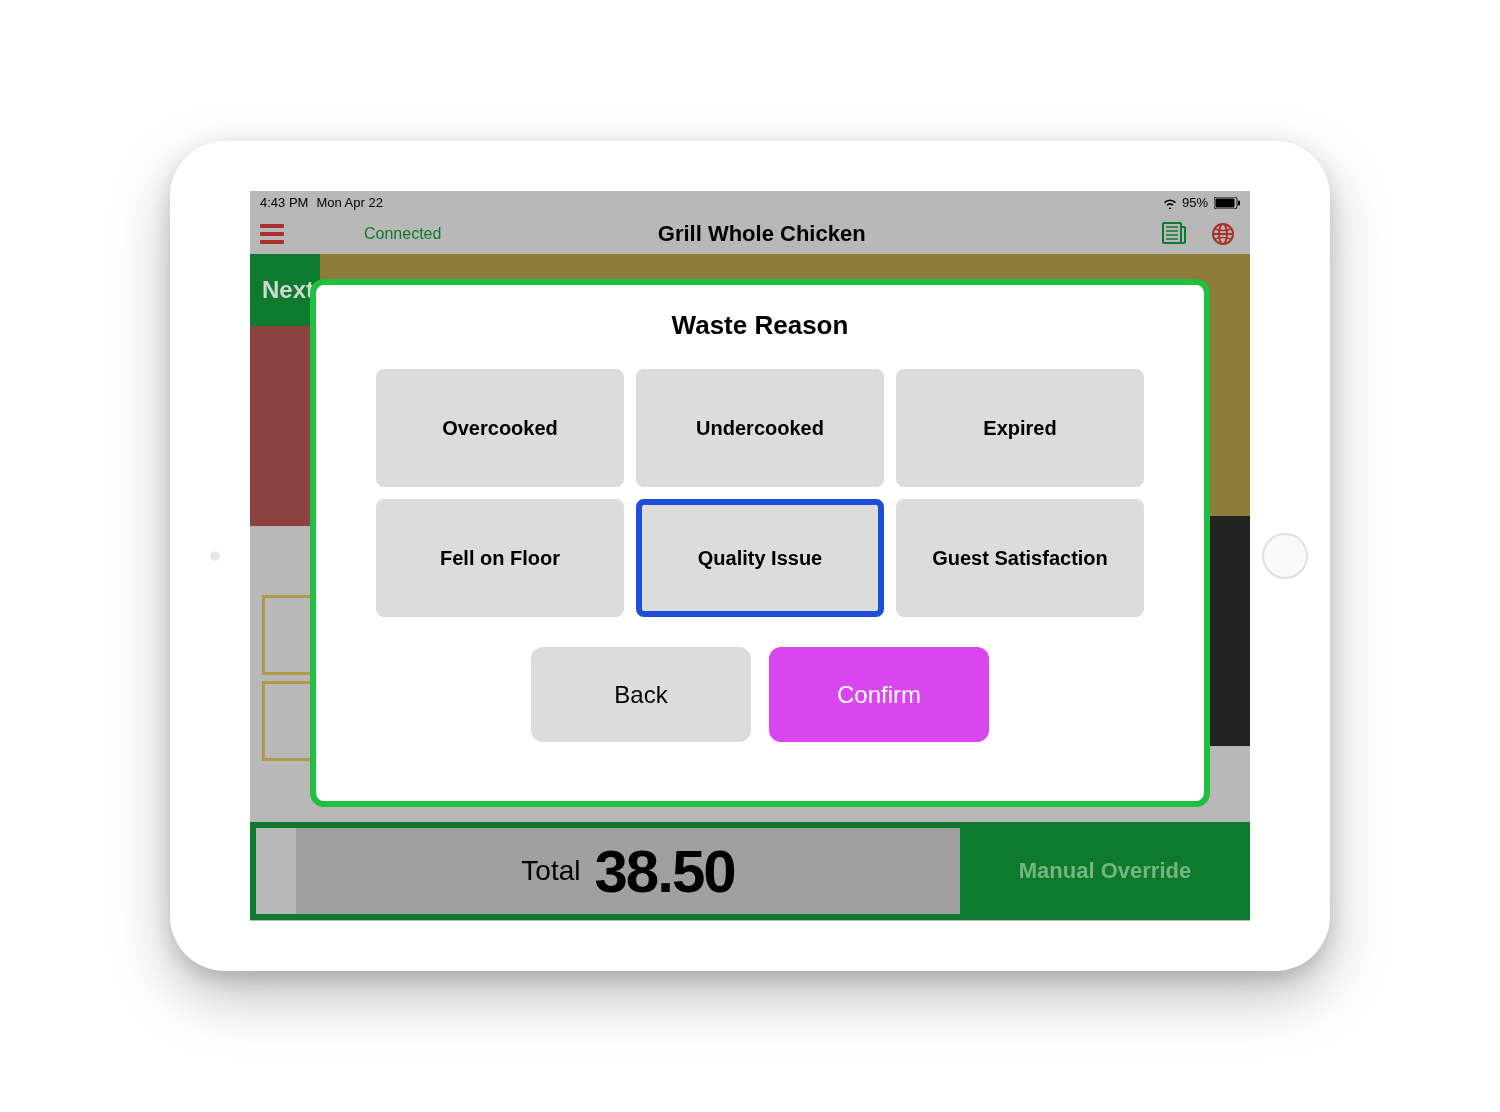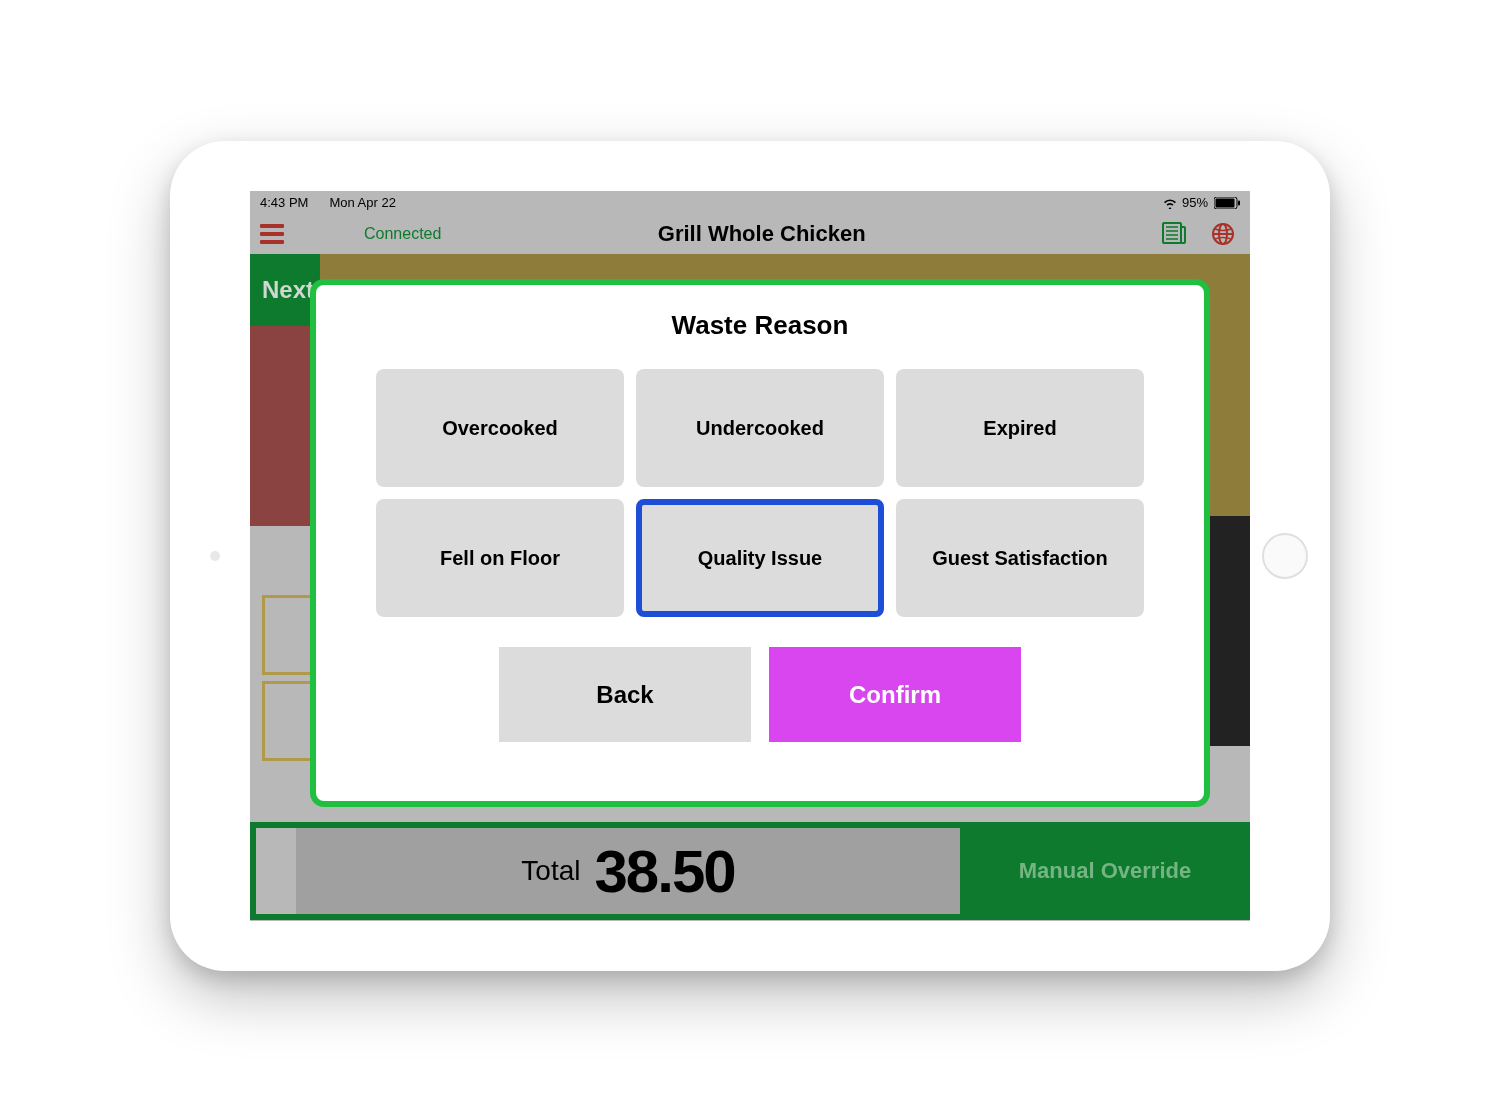--- a/index.html
+++ b/index.html
@@ -49,21 +49,21 @@
     .status-bar {
       display: flex;
       justify-content: space-between;
       align-items: center;
       padding: 4px 10px;
       background: #b8b8b8;
       font-size: 13px;
       font-weight: 500;
       color: #000;
     }
-    .status-left { display: flex; gap: 21px; }
+    .status-left { display: flex; gap: 8px; }
     .status-right { display: flex; align-items: center; gap: 4px; }
     .wifi-icon { display: inline-flex; }
     .battery-icon { display: inline-flex; margin-left: 2px; }
     
     .header-bar {
       display: flex;
       align-items: center;
       padding: 0 10px;
       height: 40px;
       background: #b8b8b8;
@@ -138,26 +138,26 @@
       align-items: center;
       justify-content: center;
       text-align: center;
       padding: 0 10px;
       line-height: 1.2;
     }
     .reason-btn.selected { border: 6px solid #1d4ed8; }
     
     .action-row { display: flex; justify-content: center; gap: 18px; }
     .action-btn {
-      width: 252px;
+      width: 220px;
       height: 95px;
       border: none;
-      border-radius: 0;
+      border-radius: 12px;
       font-size: 24px;
-      font-weight: 700;
+      font-weight: 400;
       cursor: pointer;
     }
     .back-btn { background: #dcdcdc; color: #000; }
     .confirm-btn { background: #d946ef; color: #fff; }
   </style>
 </head>
 <body>
 
 <div class="ipad-frame">
   <div class="camera"></div>

